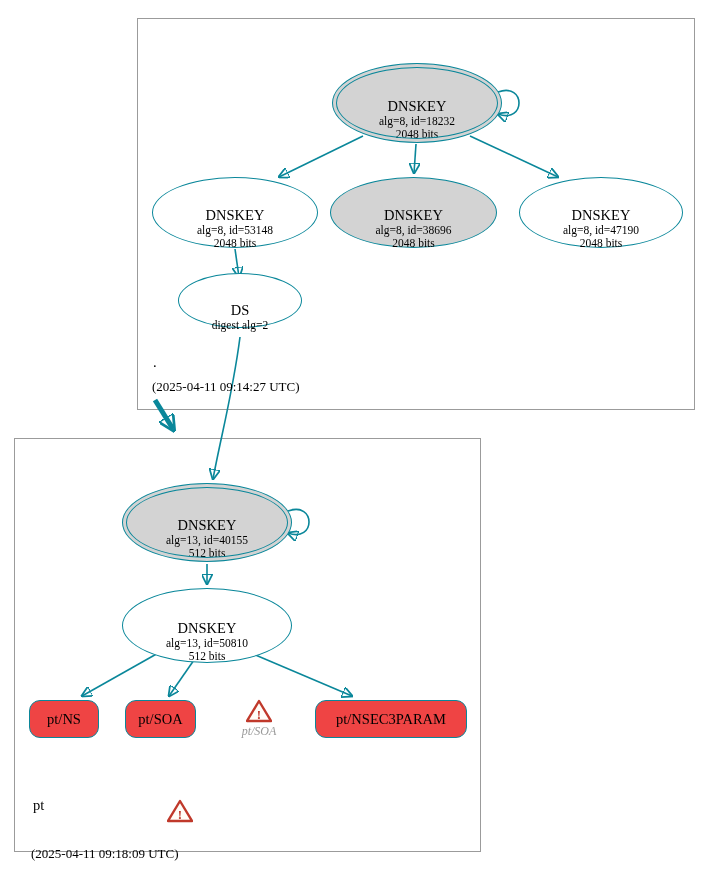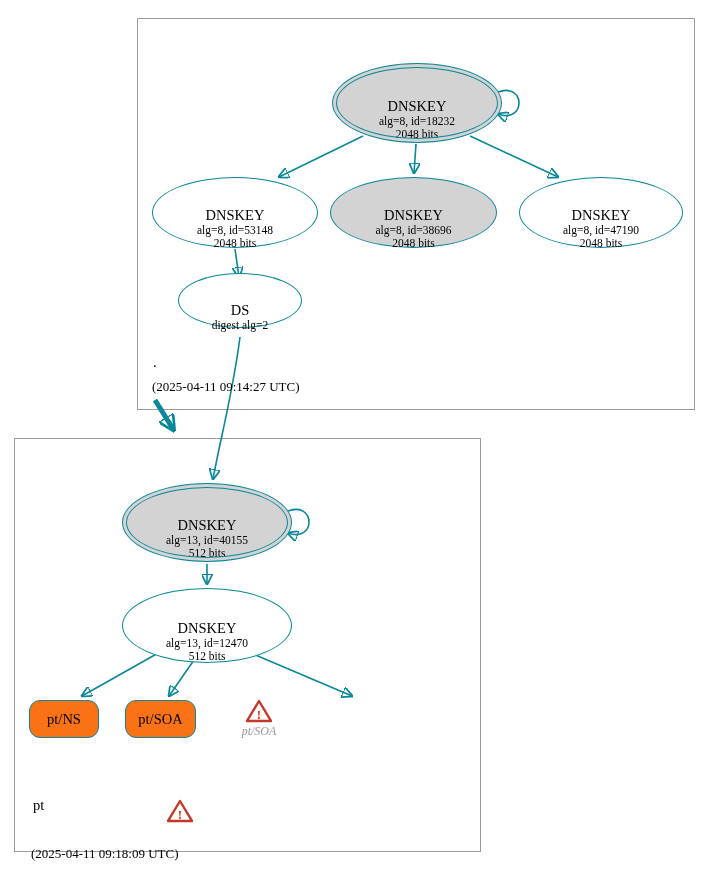--- a/index.html
+++ b/index.html
@@ -16,21 +16,21 @@
   .node { position:absolute; z-index:2; display:flex; flex-direction:column;
           align-items:center; justify-content:center; text-align:center; }
   .ellipse { border:1.7px solid var(--teal); border-radius:50%; background:#fff; }
   .ellipse.gray { background:var(--node_fill_gray); }
   .ellipse.double::before { content:""; position:absolute; inset:3px;
           border:1.6px solid var(--teal); border-radius:50%; pointer-events:none; }
   .node .title { font-size:14.5px; line-height:17px;margin-top:32px; }
   .node .detail { font-size:11.5px; line-height:13px; }
 
   .rrect { position:absolute; z-index:2; border:1.7px solid var(--teal); border-radius:11px;
-           background:#f97316; font-size:14.5px; display:flex; align-items:center;
+           background:#ef4444; font-size:14.5px; display:flex; align-items:center;
            justify-content:center; text-align:center; }
 
   .zone-label { position:absolute; z-index:2; font-size:14.5px; }
   .timestamp { position:absolute; z-index:2; font-size:13px; white-space:nowrap; }
   .ghost-label { position:absolute; z-index:2; font-size:12px; font-style:italic;
                  color:#9a9a9a; text-align:center; }
   .warn { position:absolute; z-index:3; }
 </style>
 </head>
 <body>
@@ -99,26 +99,27 @@
   <div class="timestamp" style="left:152px; top:379px;">(2025-04-11 09:14:27 UTC)</div>
 
   <div class="node ellipse gray double" style="left:122px; top:483px; width:170px; height:79px;">
     <div class="title">DNSKEY</div>
     <div class="detail">alg=13, id=40155</div>
     <div class="detail">512 bits</div>
   </div>
 
   <div class="node ellipse" style="left:122px; top:588px; width:170px; height:75px;">
     <div class="title">DNSKEY</div>
-    <div class="detail">alg=13, id=12470</div>
+    <div class="detail">alg=13, id=50810</div>
     <div class="detail">512 bits</div>
   </div>
 
   <div class="rrect" style="left:29px; top:700px; width:70px; height:38px;">pt/NS</div>
   <div class="rrect" style="left:125px; top:700px; width:71px; height:38px;">pt/SOA</div>
+  <div class="rrect" style="left:315px; top:700px; width:152px; height:38px;">pt/NSEC3PARAM</div>
 
   <svg class="warn" style="left:246px; top:699px;" width="26" height="24" viewBox="0 0 26 24">
     <path d="M13 2 L25 22 L1 22 Z" fill="#fffdf8" stroke="var(--warning)" stroke-width="2.4" stroke-linejoin="round"></path>
     <text x="13" y="20" text-anchor="middle" font-size="13" font-weight="bold" fill="var(--warning)">!</text>
   </svg>
   <div class="ghost-label" style="left:229px; top:724px; width:60px;">pt/SOA</div>
 
   <div class="zone-label" style="left:33px; top:797px;">pt</div>
   <svg class="warn" style="left:167px; top:799px;" width="26" height="24" viewBox="0 0 26 24">
     <path d="M13 2 L25 22 L1 22 Z" fill="#fffdf8" stroke="var(--warning)" stroke-width="2.4" stroke-linejoin="round"></path>

